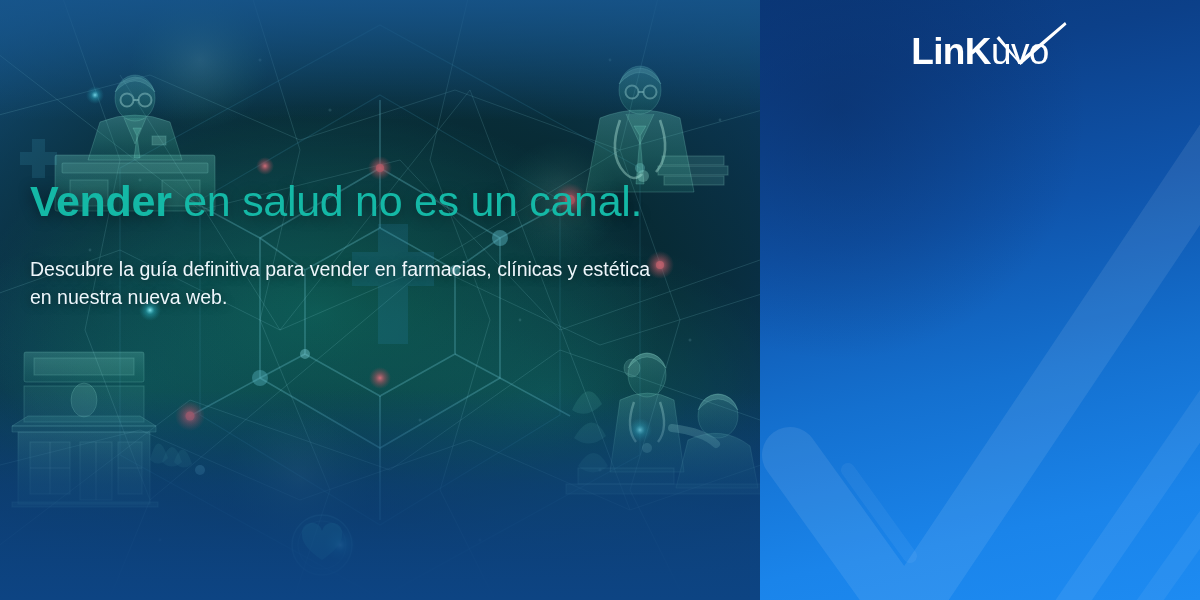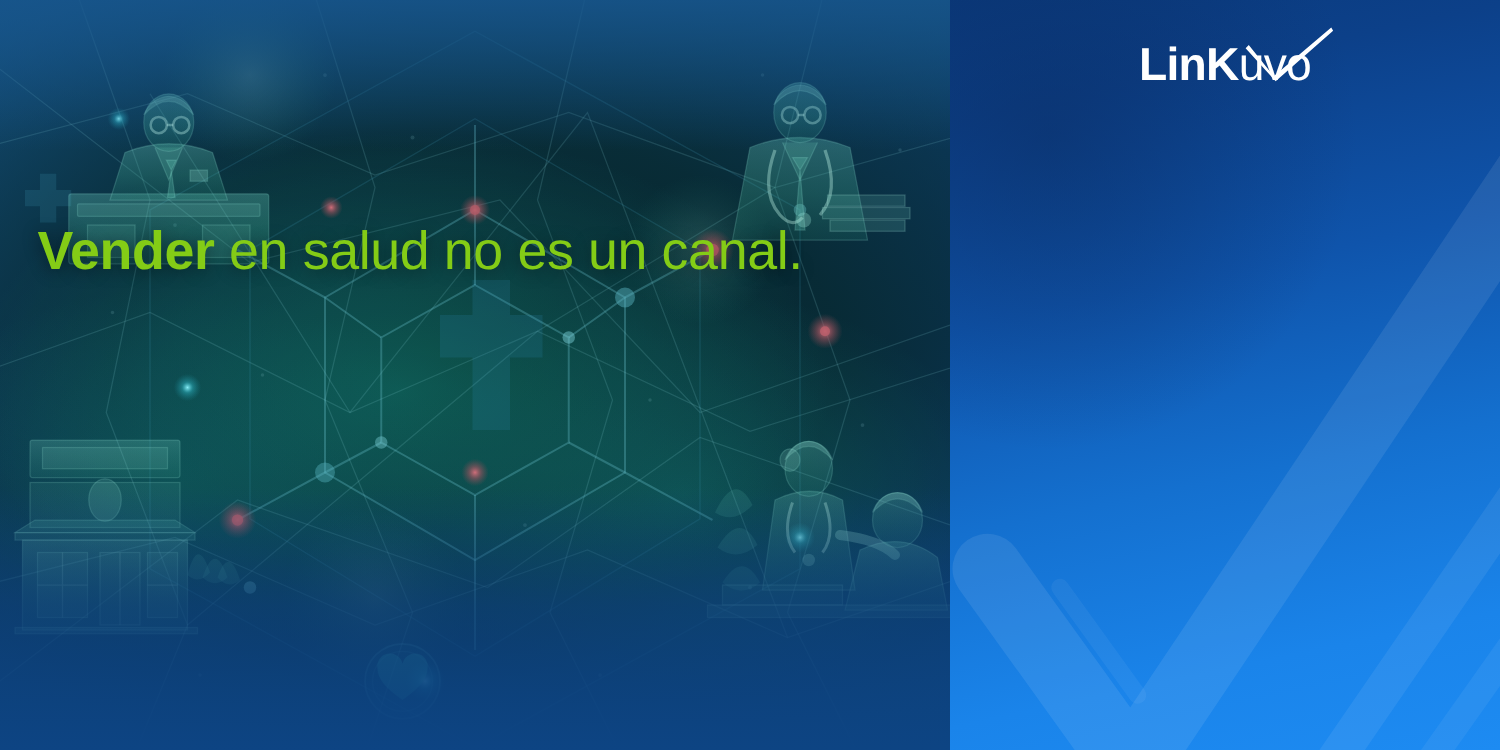--- a/index.html
+++ b/index.html
@@ -40,21 +40,21 @@
     background:linear-gradient(180deg, rgba(23,85,140,0.85) 0%, rgba(20,76,128,0) 100%);
   }
 
   .lp-svg { position:absolute; inset:0; width:760px; height:600px; }
 
   
   #left-copy {
     position:absolute; left:30px; top:176px; width:700px; z-index:9;
   }
   .headline {
-    font-size:43px; line-height:1.17; color:#84cc16; letter-spacing:-0.3px;
+    font-size:43px; line-height:1.17; color:#14b8a6; letter-spacing:-0.3px;
     text-shadow:0 2px 14px rgba(0,0,0,0.45);
     font-weight:300;
   }
   .headline .b { font-weight:700; }
   #left-sub {
     margin-top:30px; font-size:19.5px; line-height:1.42; color:#eef6fb; font-weight:300;
     text-shadow:0 1px 10px rgba(0,0,0,0.5); max-width:690px;
   }
 
   
@@ -320,20 +320,24 @@
       </g>
     </svg>
 
     <div class="lp-topfade"></div>
     <div class="lp-bottomfade"></div>
 
     <div id="left-copy">
       <div class="headline">
         <span class="b">Vender</span><span> en salud no es un canal.</span>
       </div>
+      <div id="left-sub">
+        <span>Descubre la guía definitiva para vender en farmacias, clínicas y estética</span><br>
+        <span>en nuestra nueva web.</span>
+      </div>
     </div>
   </div>
 
   <div id="right-panel">
     <div class="rp-sheen"></div>
 
     <svg class="rp-svg" viewBox="0 0 440 600">
       <defs>
         <clipPath id="rpClip">
             <rect x="0" y="0" width="440" height="600"></rect>

